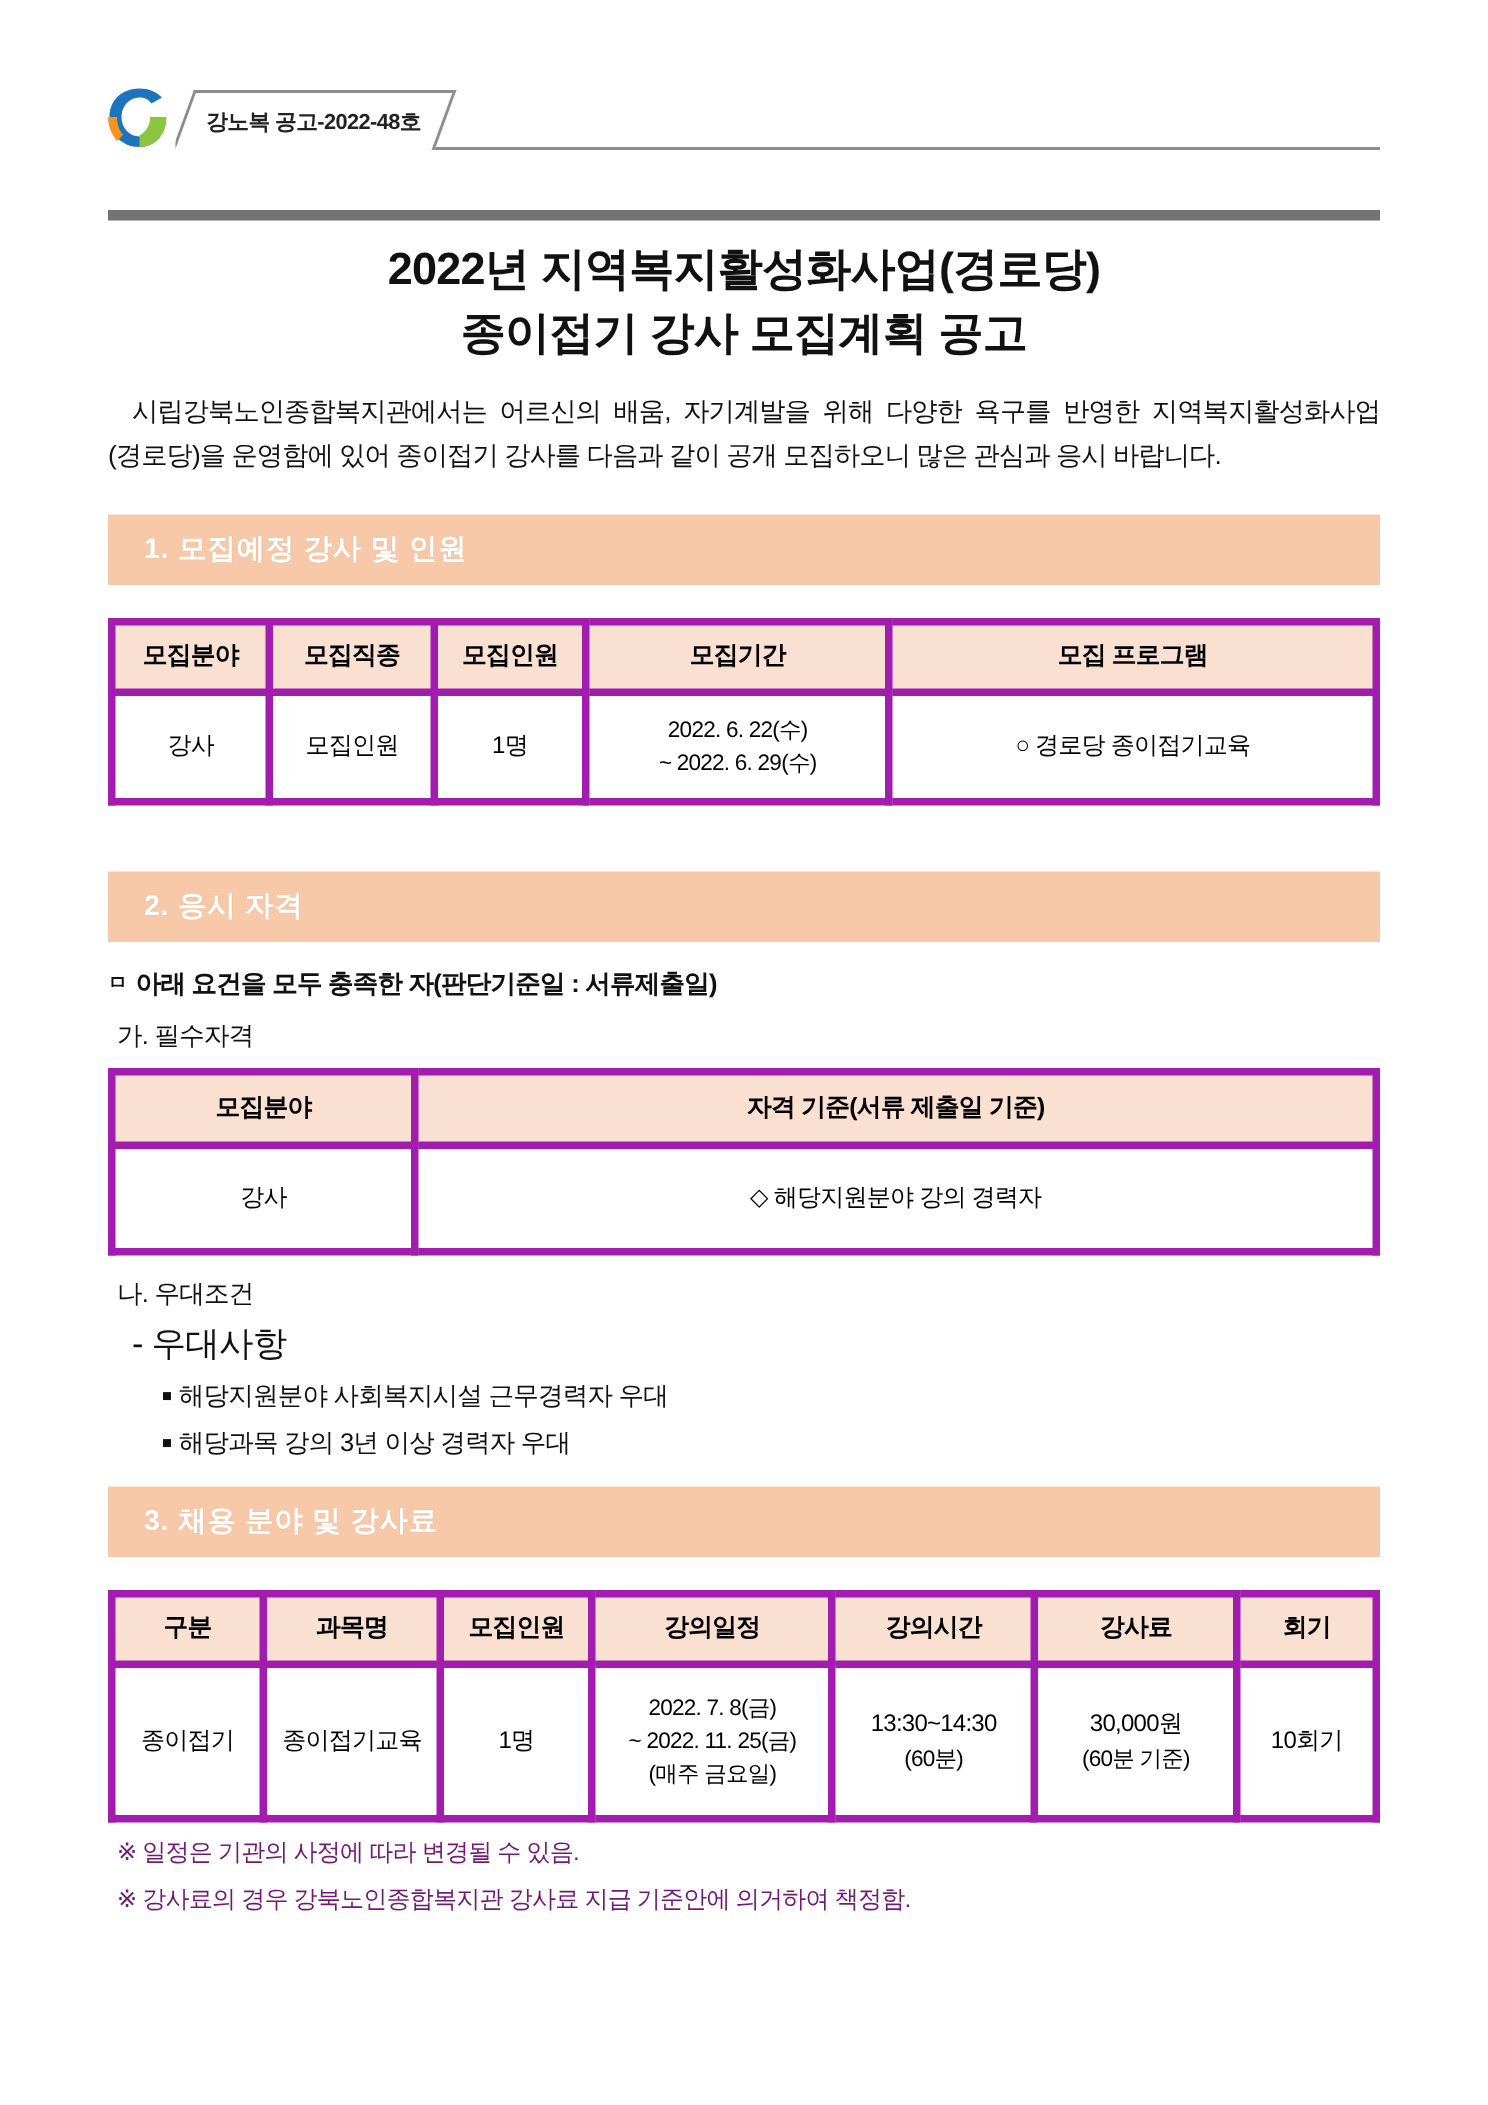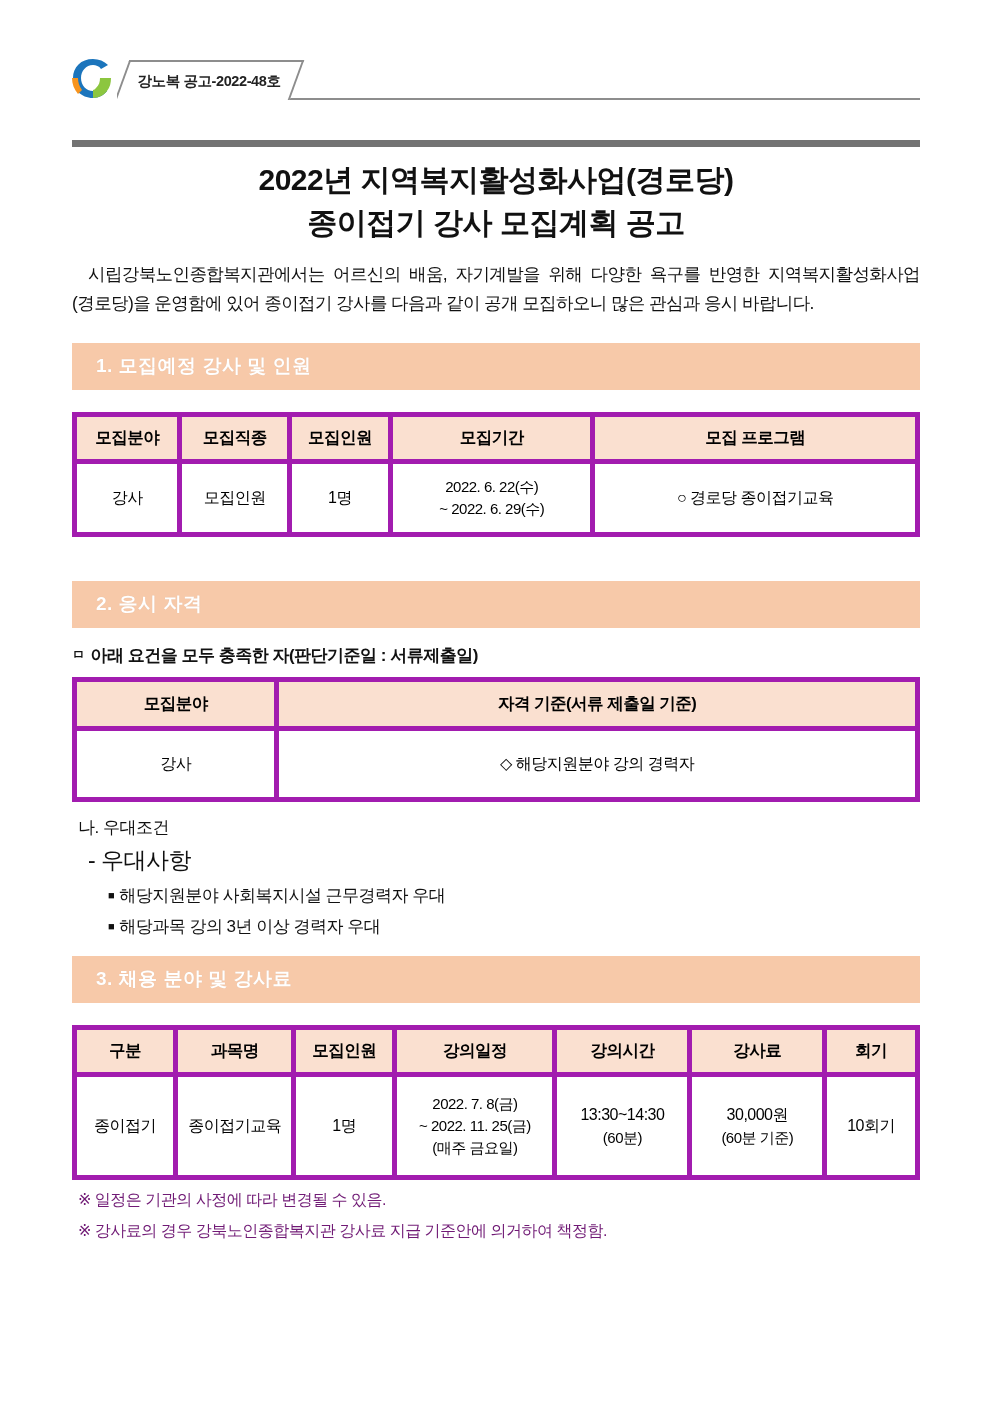--- a/index.html
+++ b/index.html
@@ -280,20 +280,21 @@
   </table>
 
   <div class="section-bar" style="margin-top:44px;align-items:center;">
     <span>2. 응시 자격</span>
   </div>
 
   <div class="bullet-line">
     <span class="sq">ㅁ</span><span>아래 요건을 모두 충족한 자(판단기준일 : 서류제출일)</span>
   </div>
 
+  <div class="sub-label">가.  필수자격</div>
 
   <table class="doc-table qual-table">
     <colgroup>
       <col style="width:24%">
       <col style="width:76%">
     </colgroup>
     <thead>
       <tr>
         <th>모집분야</th>
         <th>자격 기준(서류 제출일 기준)</th>

